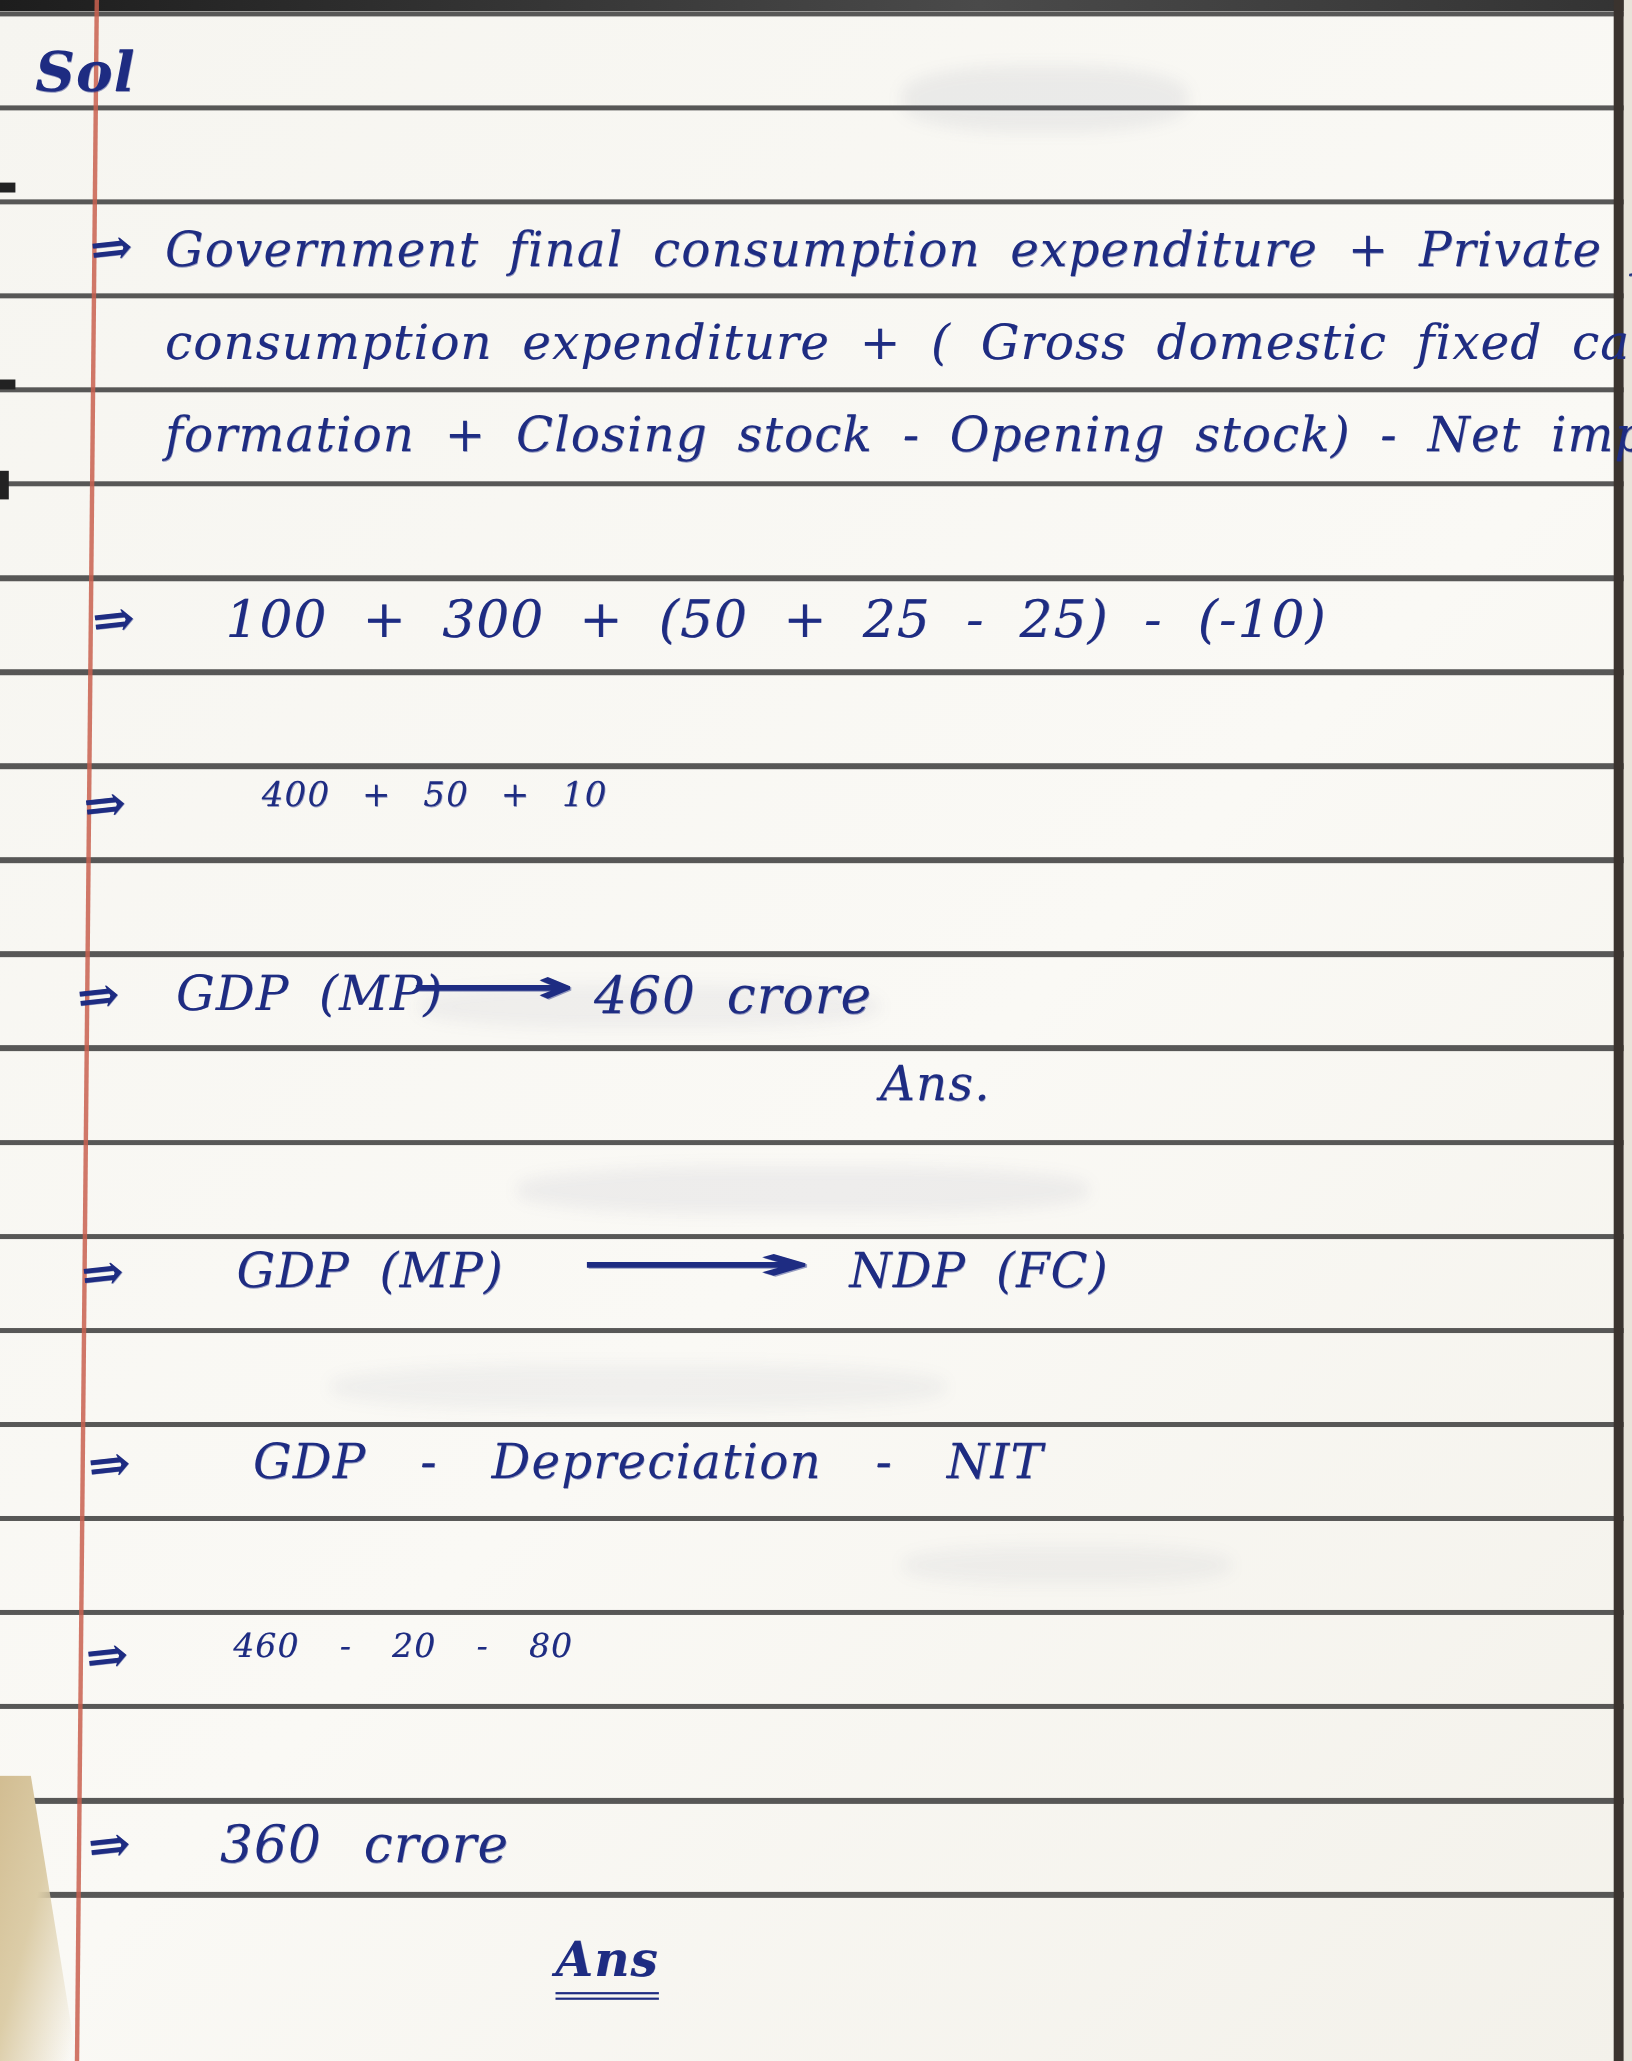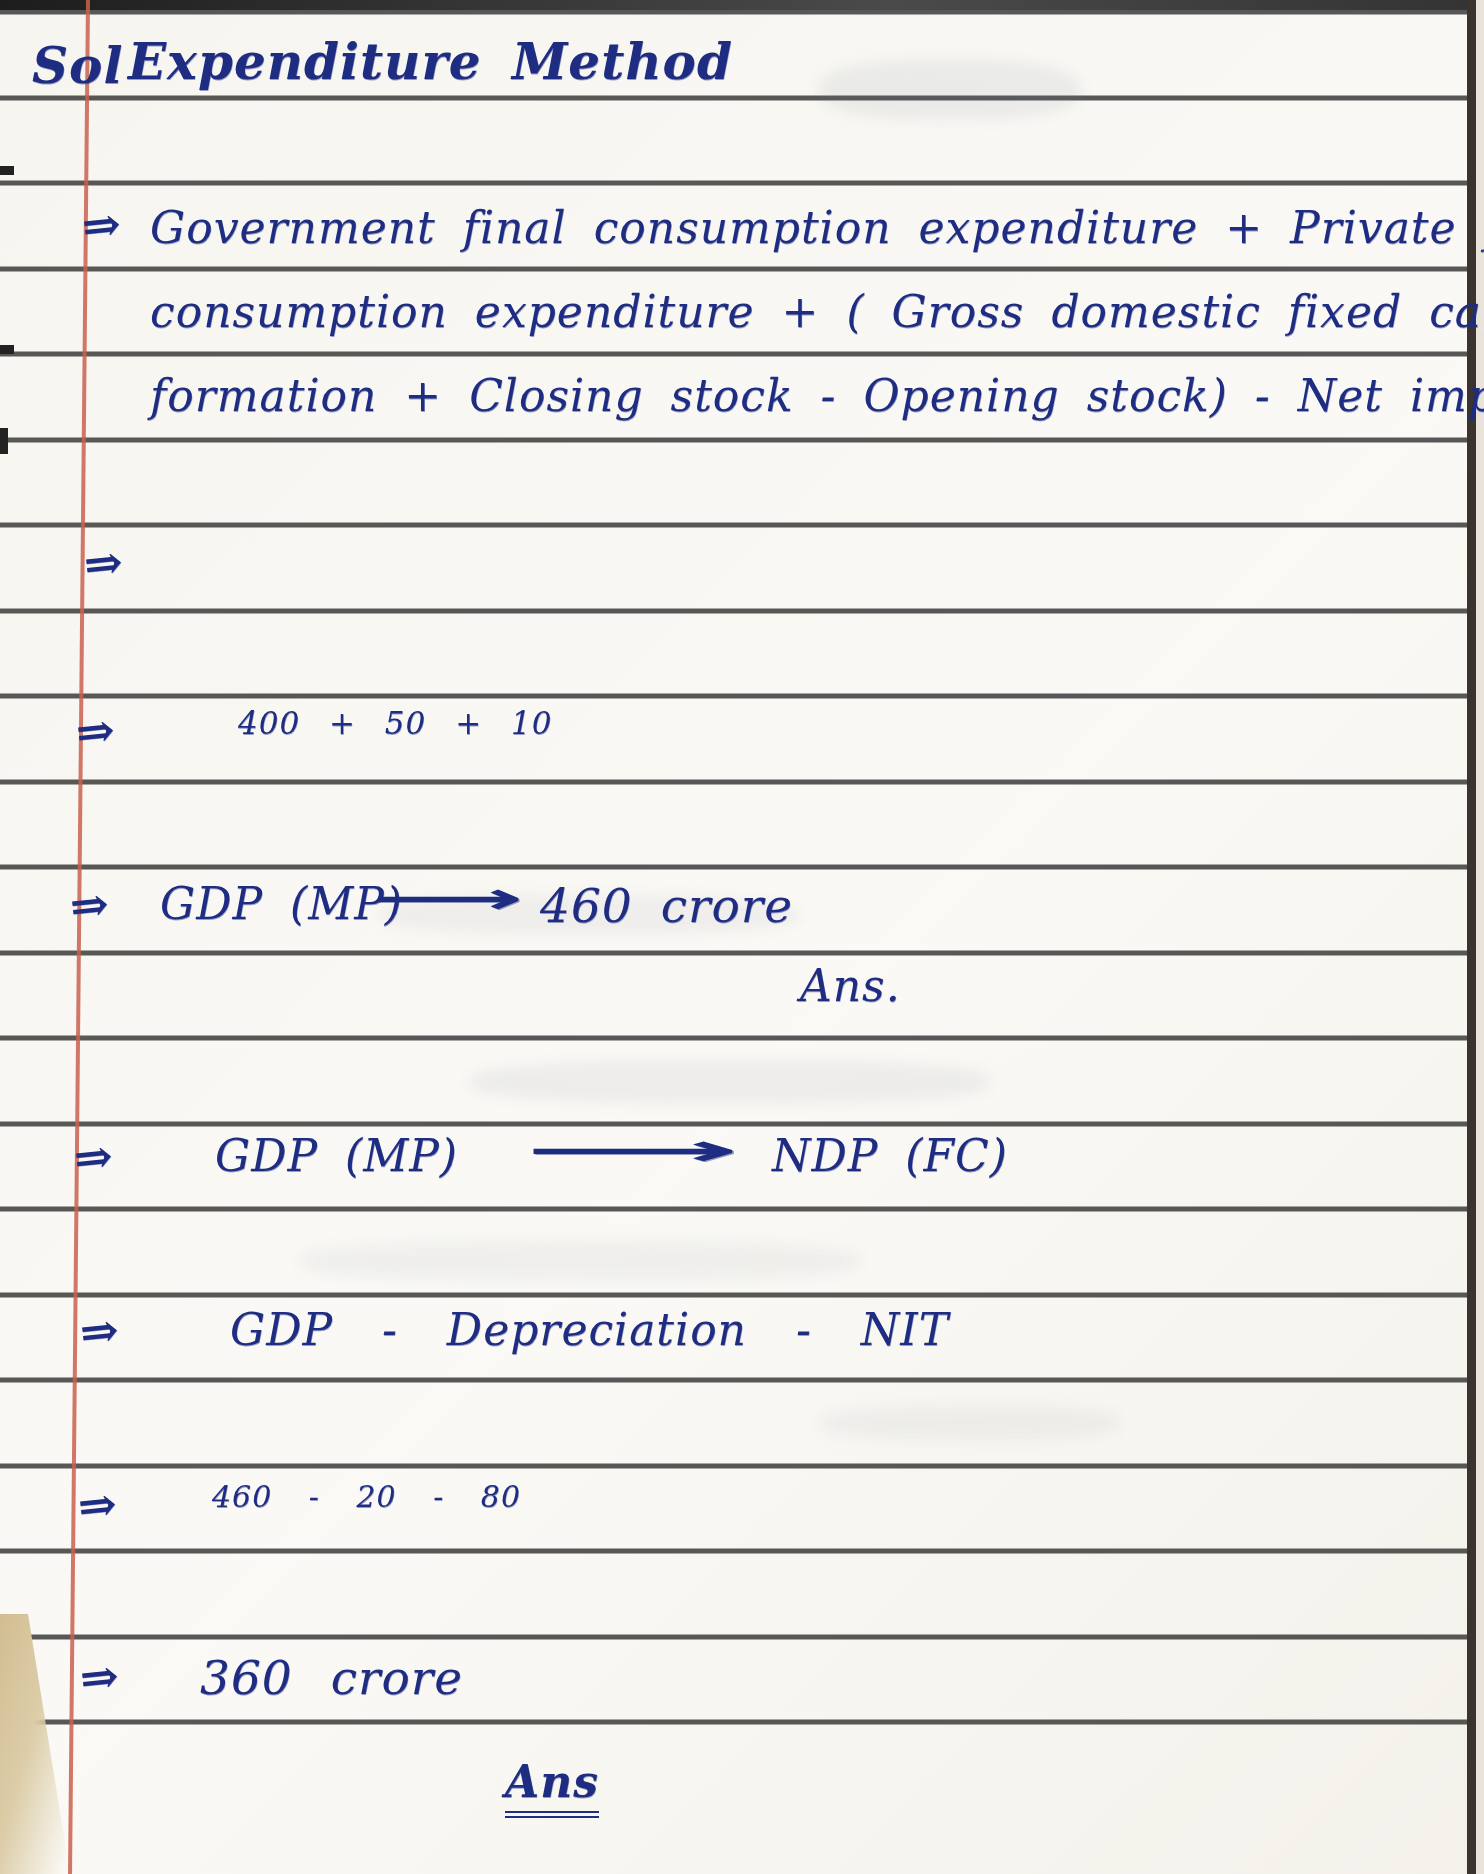--- a/index.html
+++ b/index.html
@@ -61,28 +61,28 @@
   <div class="edge-tick" style="top:166px"></div>
   <div class="edge-tick" style="top:345px"></div>
   <div class="edge-tick" style="top:428px;height:26px;width:8px"></div>
   <div class="smudge" style="left:820px;top:60px;width:260px;height:60px;background:rgba(110,115,140,0.18)"></div>
   <div class="smudge" style="left:380px;top:895px;width:420px;height:40px;background:rgba(110,115,140,0.14)"></div>
   <div class="smudge" style="left:470px;top:1060px;width:520px;height:44px;background:rgba(110,115,140,0.16)"></div>
   <div class="smudge" style="left:300px;top:1240px;width:560px;height:42px;background:rgba(110,115,140,0.13)"></div>
   <div class="smudge" style="left:820px;top:1405px;width:300px;height:36px;background:rgba(110,115,140,0.13)"></div>
 
   <div class="hw title" style="left:32px;top:38px">Sol</div>
-  <div class="hw title" style="left:128px;top:34px">Expenditure Method</div>
 
   <div class="hw marker" style="left:82px;top:200px">⇒</div>
   <div class="hw" style="left:150px;top:204px">Government final consumption expenditure + Private final</div>
   <div class="hw" style="left:150px;top:288px">consumption expenditure + ( Gross domestic fixed capital</div>
   <div class="hw" style="left:150px;top:372px">formation + Closing stock - Opening stock) - Net imports.</div>
 
   <div class="hw marker" style="left:84px;top:538px">⇒</div>
+  <div class="hw" style="left:205px;top:538px;font-size:47px;word-spacing:16px">100 + 300 + (50 + 25 - 25) - (-10)</div>
 
   <div class="hw marker" style="left:76px;top:706px">⇒</div>
   <div class="hw" style="left:238px;top:706px;font-size:31px;word-spacing:18px">400 + 50 + 10</div>
 
   <div class="hw marker" style="left:70px;top:880px">⇒</div>
   <div class="hw" style="left:160px;top:880px">GDP (MP)</div>
   <div class="hw" style="left:372px;top:874px">
     <span class="long-arrow" style="transform:scaleX(2.4)">⟶</span>
   </div>
   <div class="hw" style="left:540px;top:880px;font-size:47px">460 crore</div>

